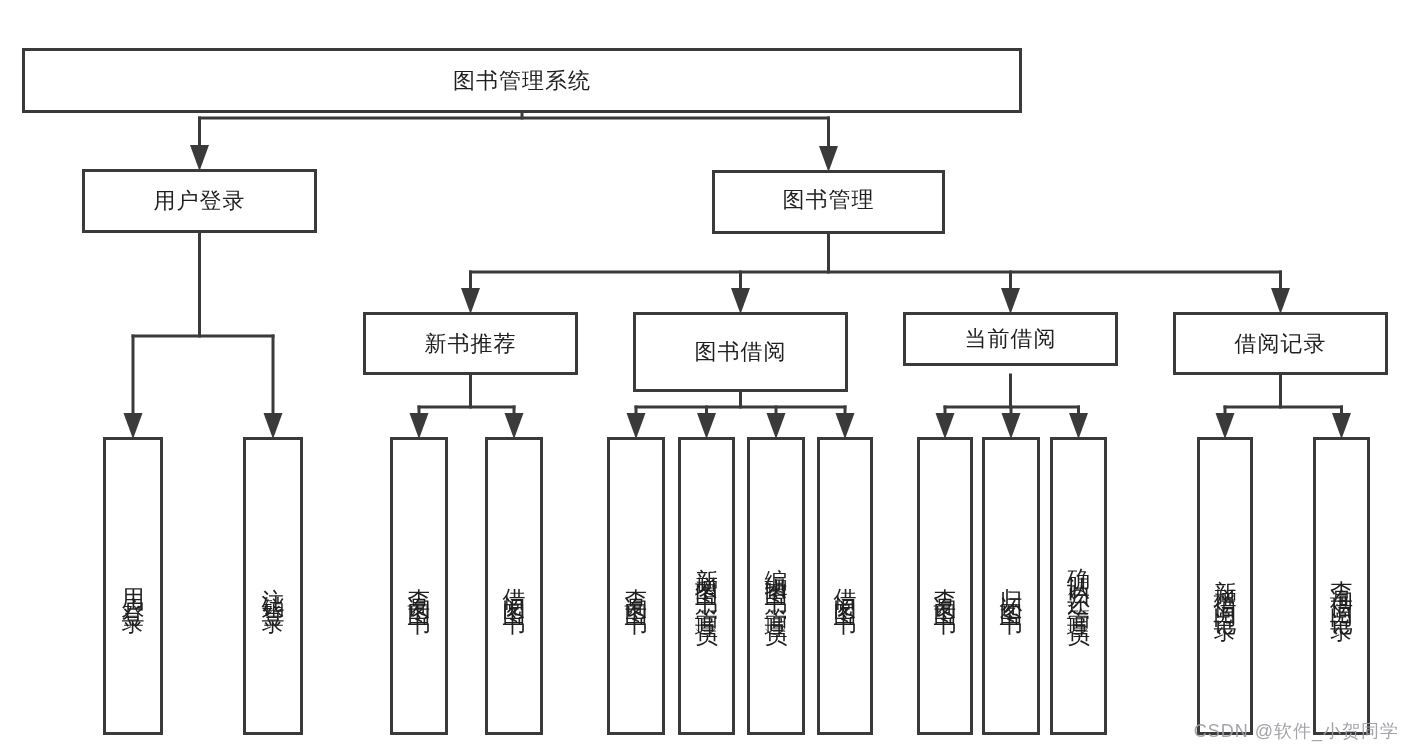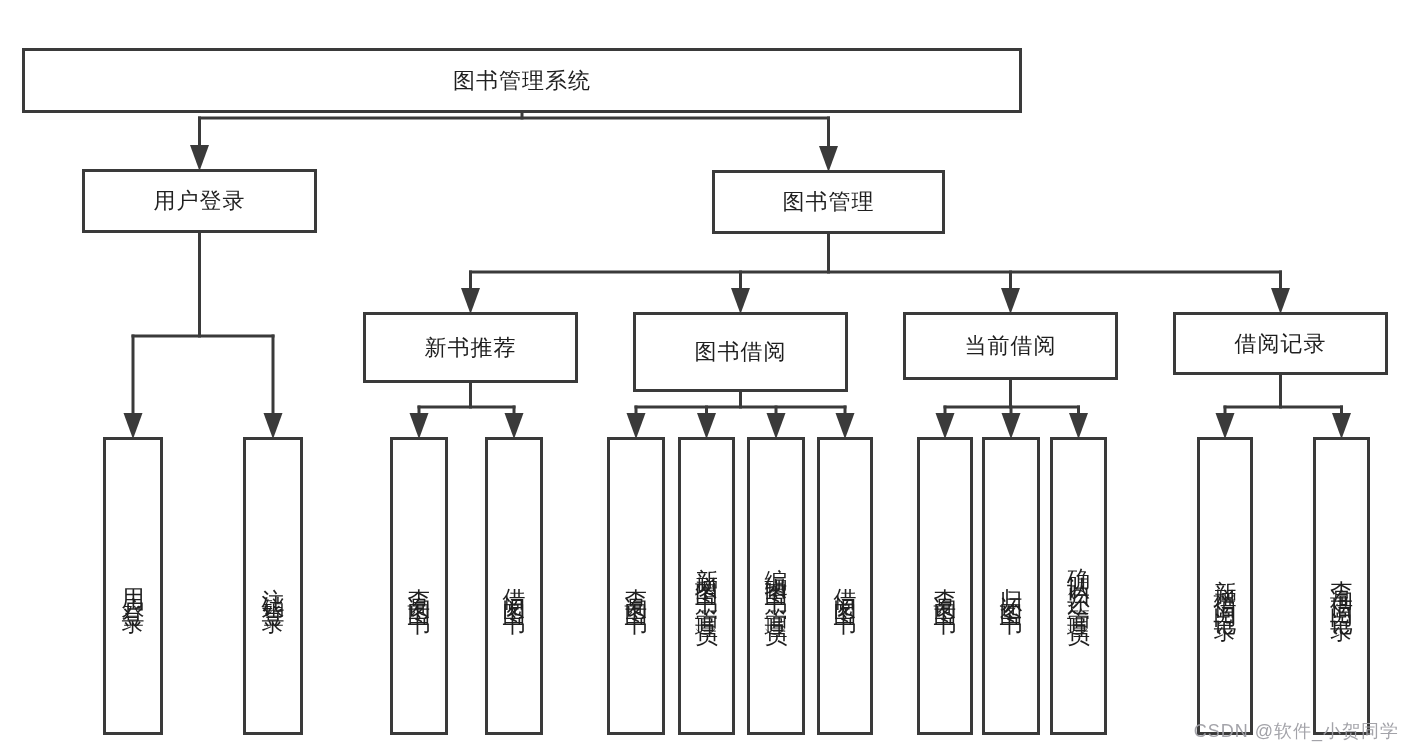--- a/index.html
+++ b/index.html
@@ -114,30 +114,30 @@
       <line x1="1341.5" y1="407" x2="1341.5" y2="417" stroke="#3a3a3a" stroke-width="3" stroke-linecap="square"></line>
       <polygon points="1332,413 1351,413 1341.5,439" fill="#3a3a3a"></polygon>
     </svg>
   <div id="nodes">
       <div class="node" style="left: 22px; top: 13px; width: 1000px; height: 65px; border-color: rgb(58, 58, 58); margin-top: 35px;">
         <span class="label">图书管理系统</span>
       </div>
       <div class="node" style="left: 82px; top: 169px; width: 235px; height: 64px; border-color: rgb(58, 58, 58);">
         <span class="label">用户登录</span>
       </div>
-      <div class="node" style="left: 712px; top: 170px; width: 233px; height: 64px; border-color: rgb(58, 58, 58);">
+      <div class="node" style="left: 712px; top: 170px; width: 233px; height: 64px; border-color: rgb(58, 58, 58); font-family: Liberation Mono, monospace;">
         <span class="label">图书管理</span>
       </div>
-      <div class="node" style="left: 363px; top: 312px; width: 215px; height: 71px; border-color: rgb(58, 58, 58);">
+      <div class="node" style="left: 363px; top: 312px; width: 215px; height: 63px; border-color: rgb(58, 58, 58);">
         <span class="label">新书推荐</span>
       </div>
       <div class="node" style="left: 633px; top: 312px; width: 215px; height: 80px; border-color: rgb(58, 58, 58);">
         <span class="label">图书借阅</span>
       </div>
-      <div class="node" style="left: 903px; top: 312px; width: 215px; height: 68px; border-color: rgb(58, 58, 58);">
+      <div class="node" style="left: 903px; top: 312px; width: 215px; height: 54px; border-color: rgb(58, 58, 58);">
         <span class="label">当前借阅</span>
       </div>
       <div class="node" style="left: 1173px; top: 312px; width: 215px; height: 63px; border-color: rgb(58, 58, 58);">
         <span class="label">借阅记录</span>
       </div>
       <div class="node vertical" style="left: 103px; top: 437px; width: 60px; height: 298px; border-color: rgb(58, 58, 58);">
         <span class="label">用户登录</span>
       </div>
       <div class="node vertical" style="left: 243px; top: 437px; width: 60px; height: 298px; border-color: rgb(58, 58, 58);">
         <span class="label">注销登录</span>

